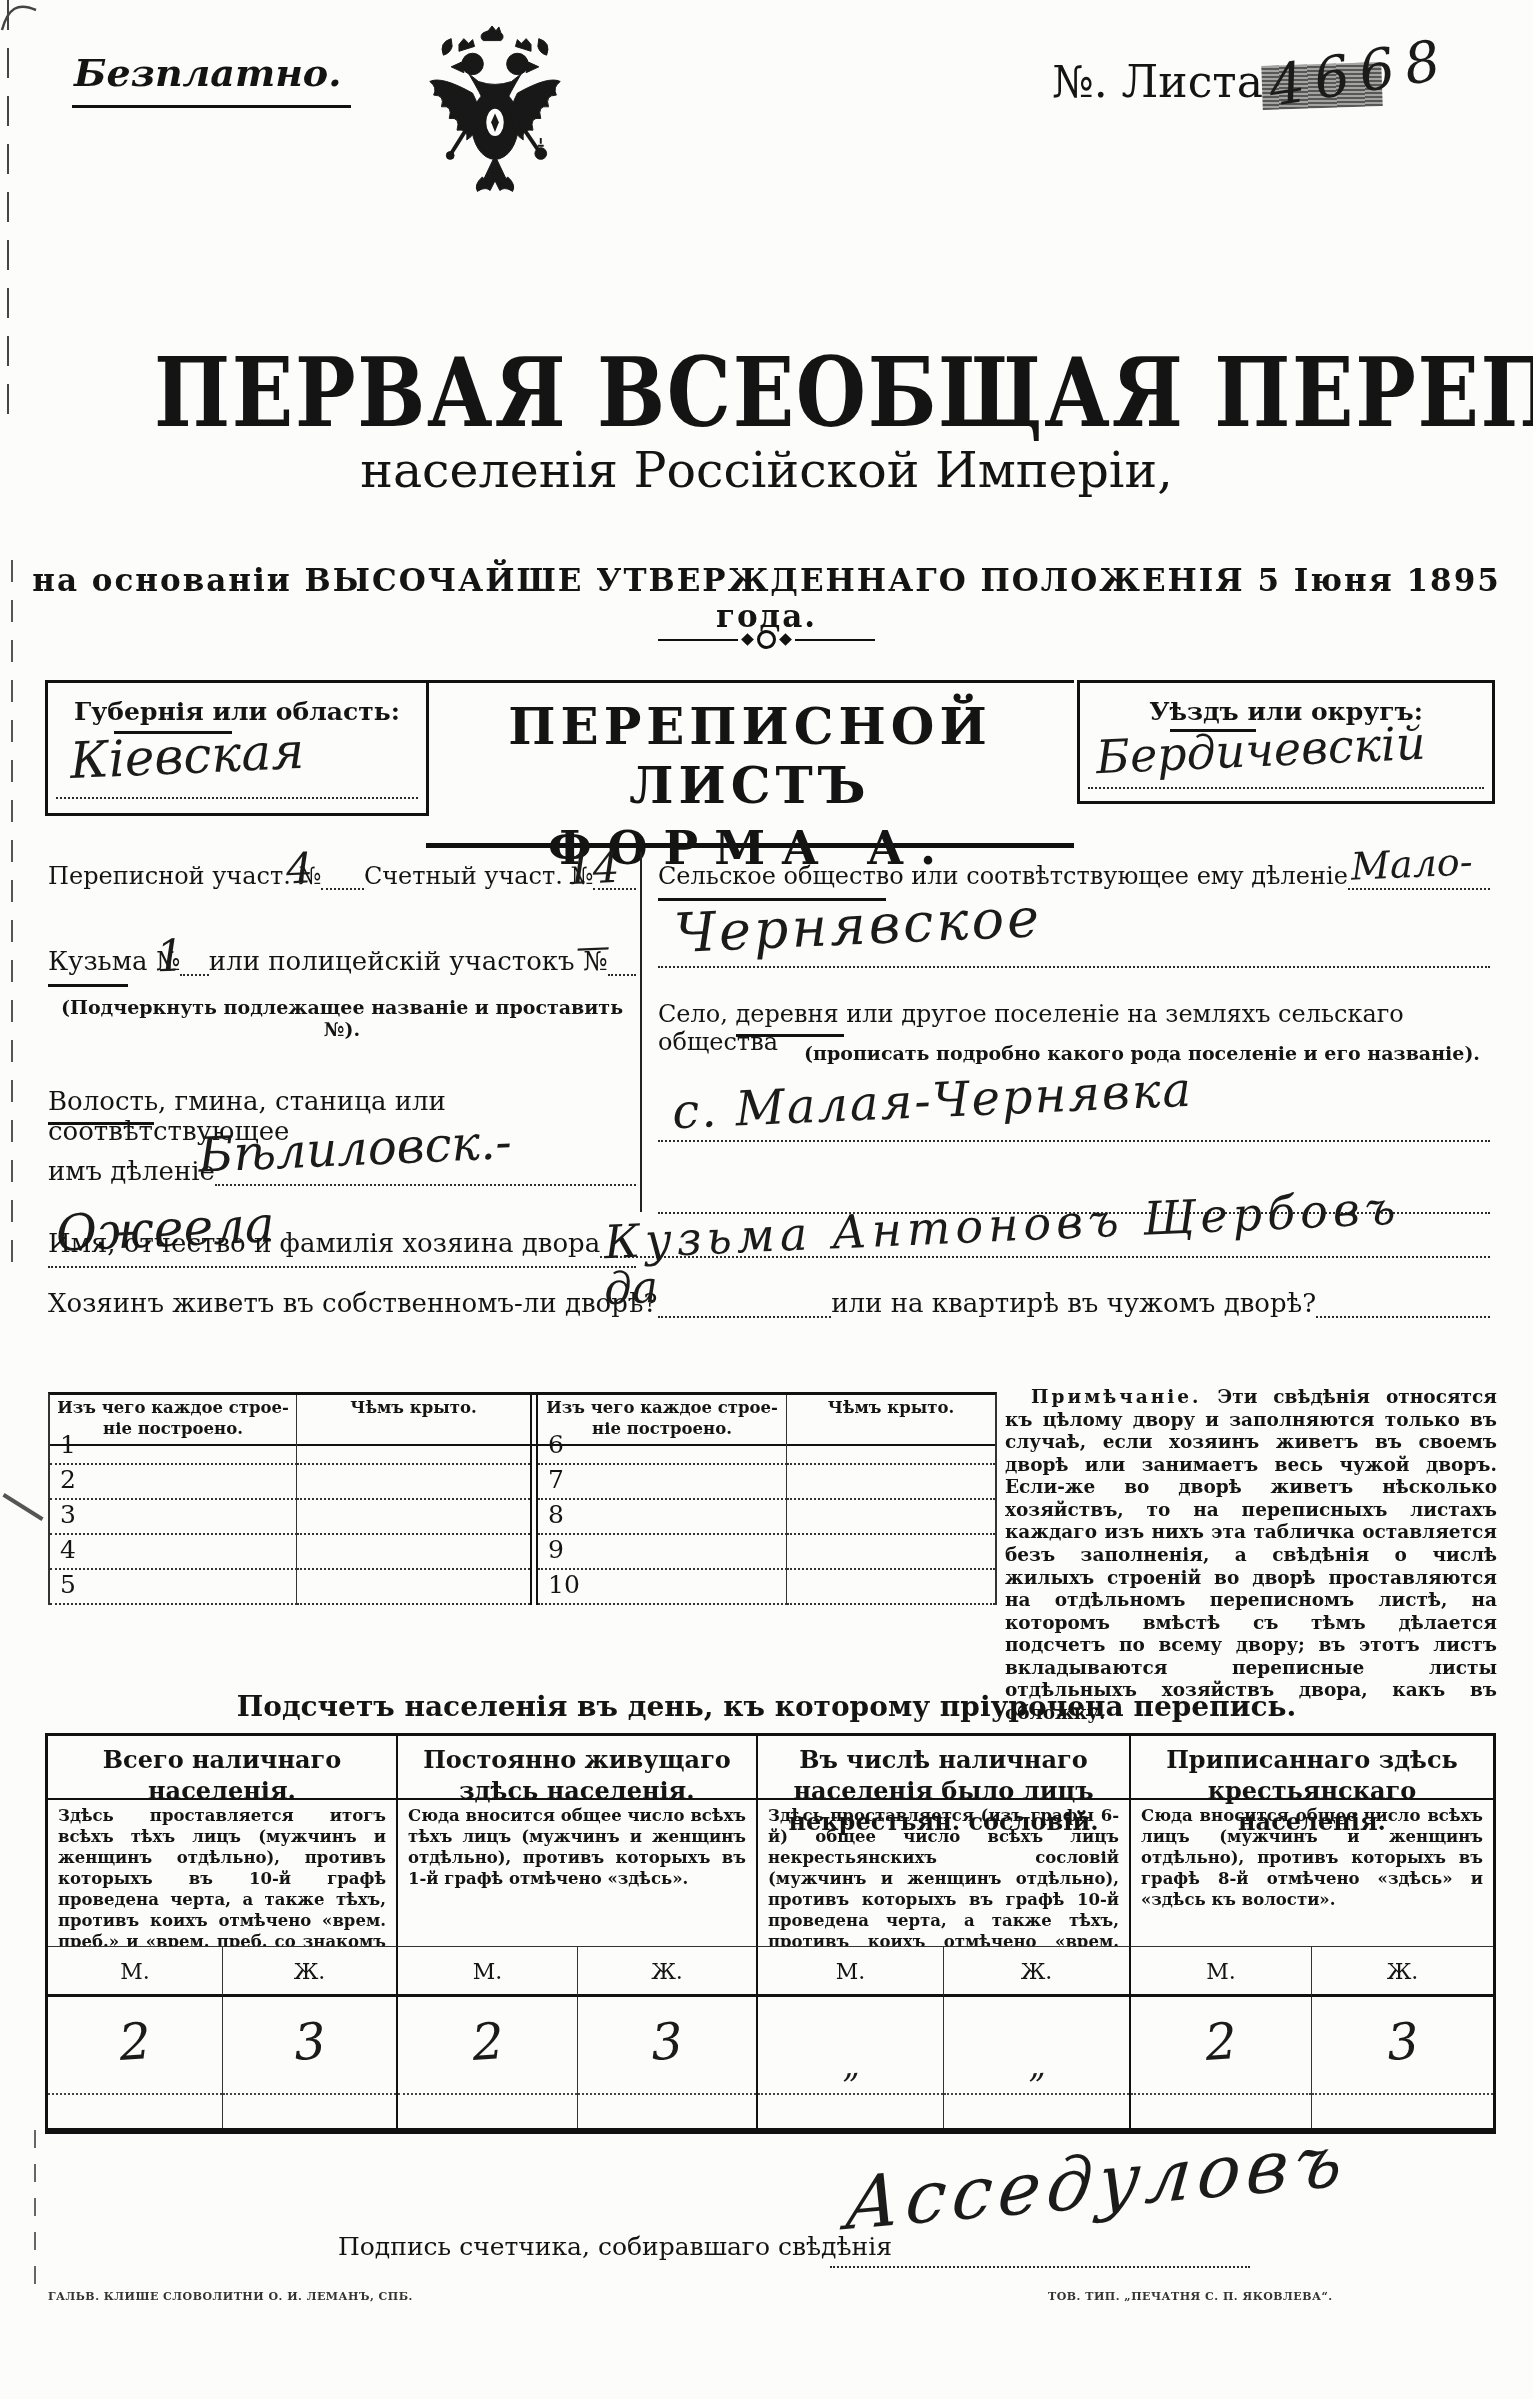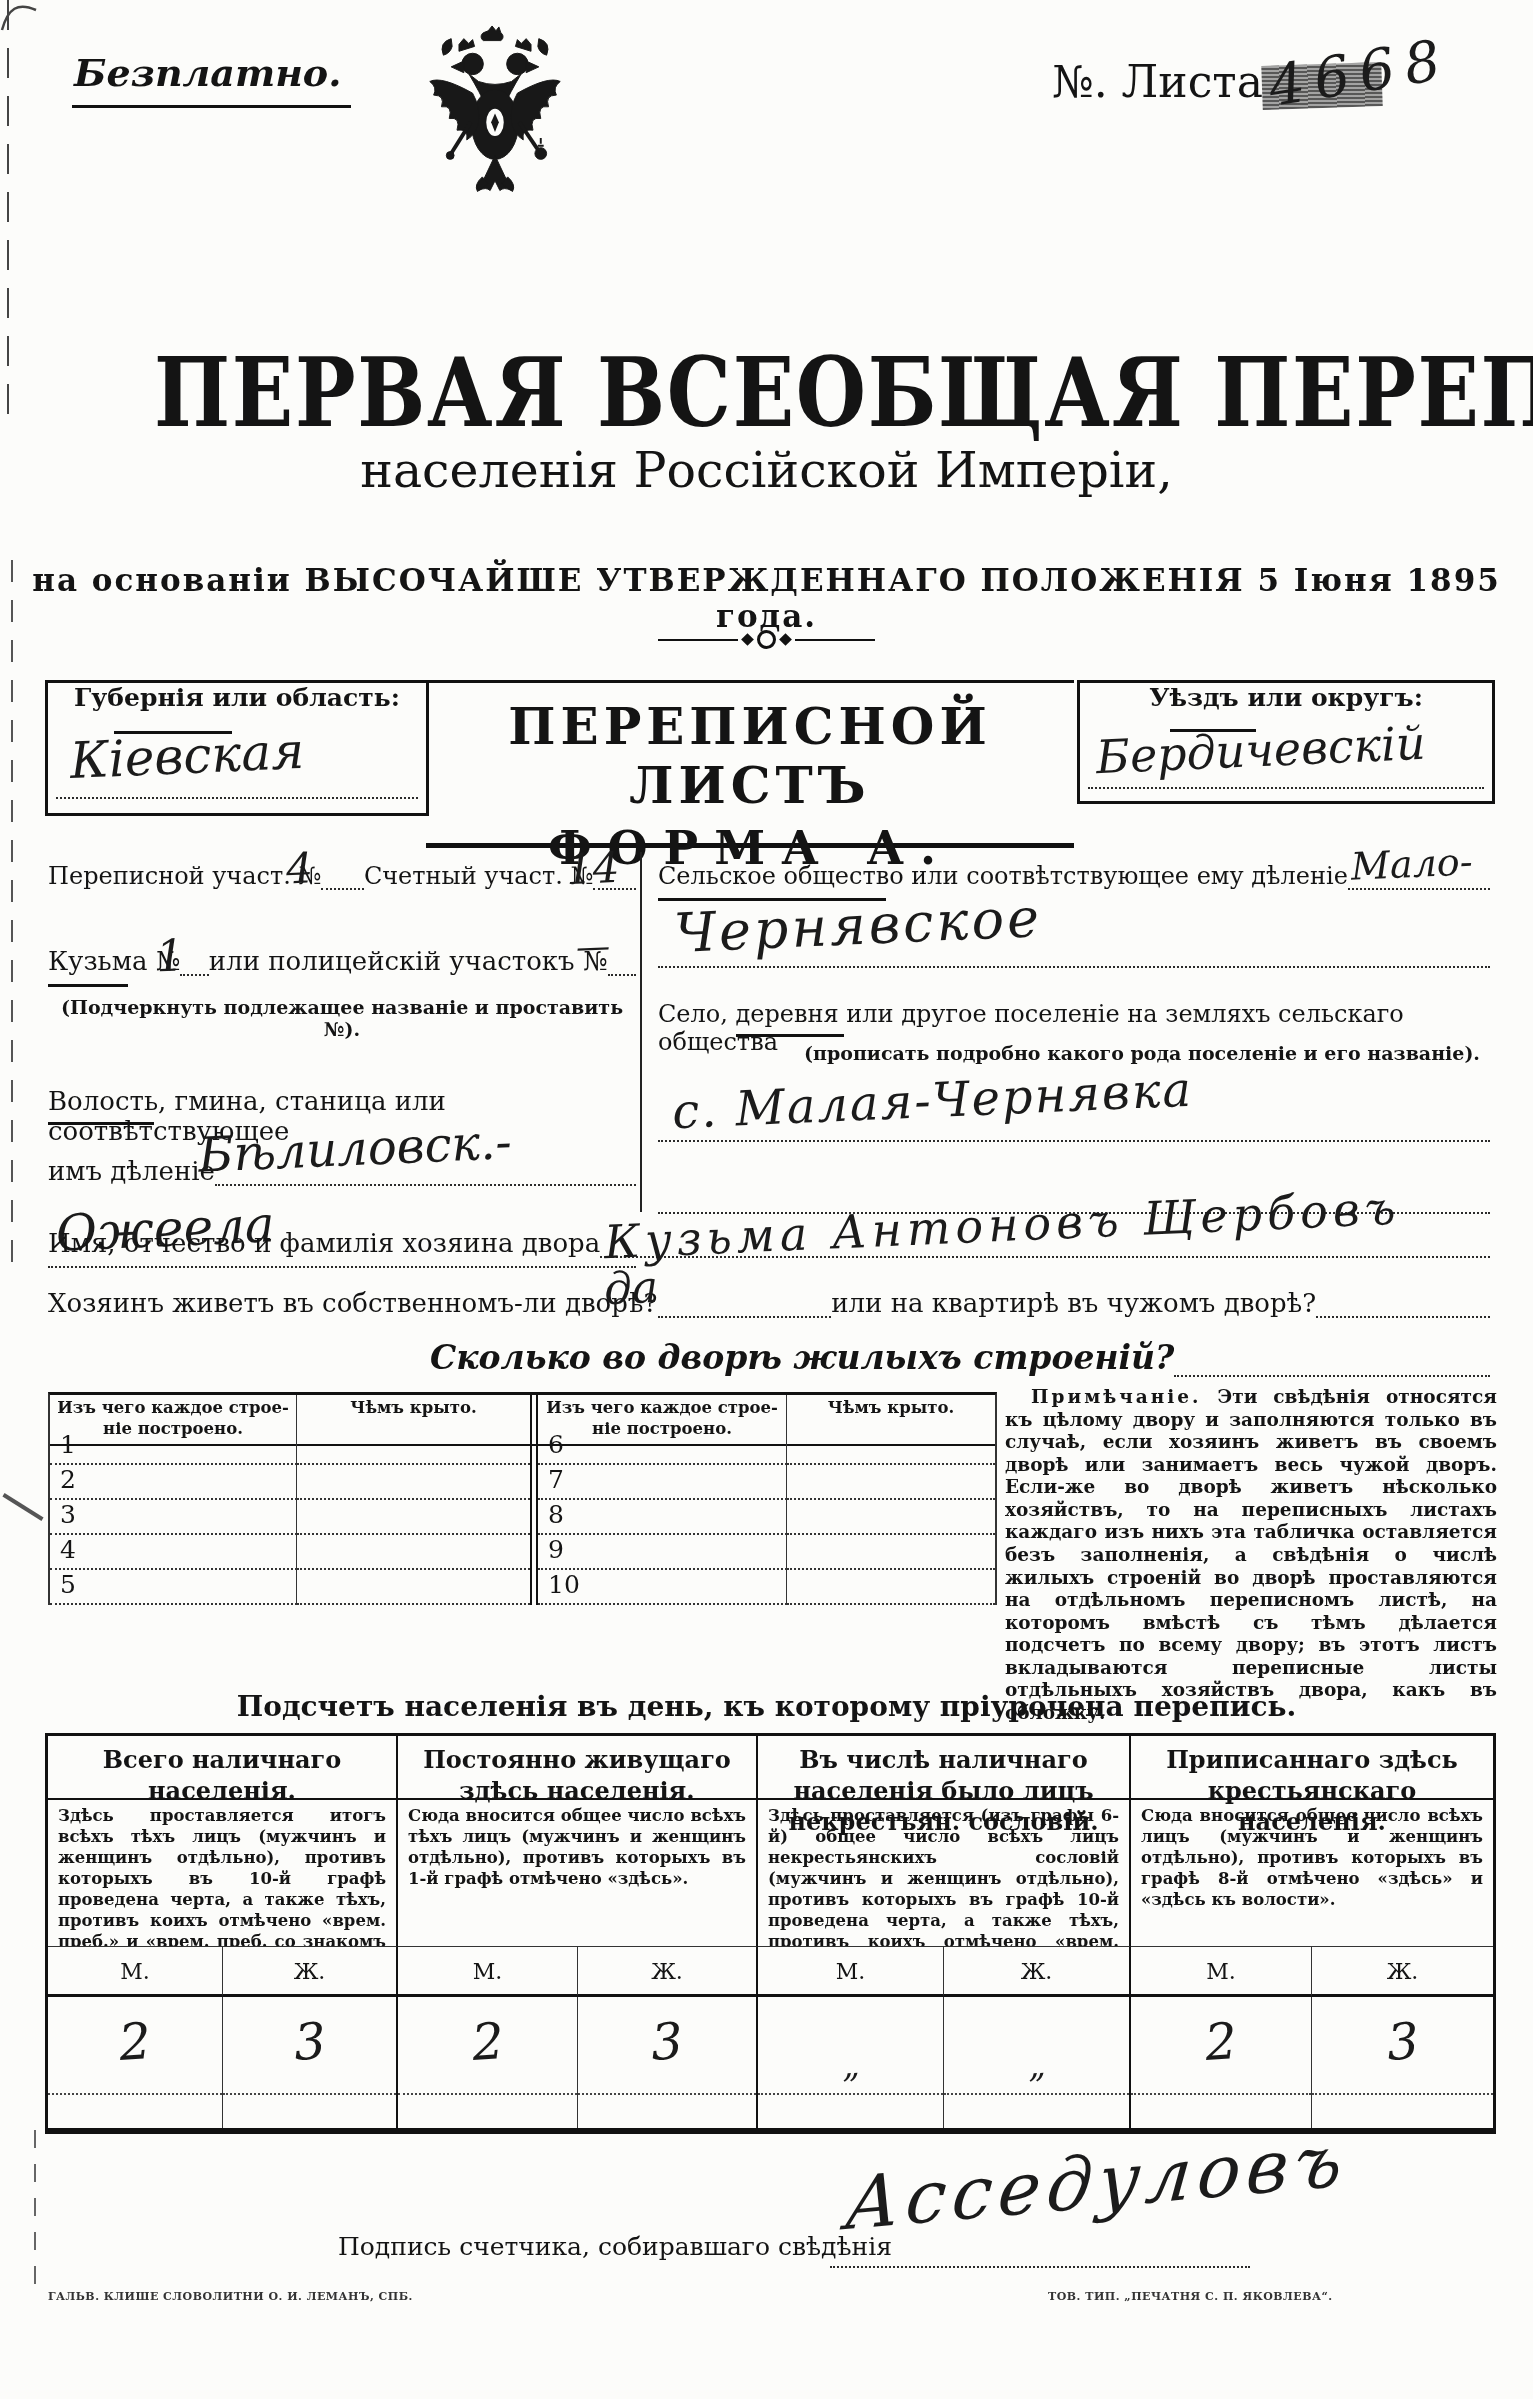--- a/index.html
+++ b/index.html
@@ -36,21 +36,21 @@
 
   .ornament{top:630px;left:0;right:0;display:flex;justify-content:center;align-items:center;gap:5px;position:absolute;}
   .oline{width:80px;height:2px;background:#111;}
   .odia{width:9px;height:9px;background:#111;transform:rotate(45deg);}
   .ocirc{width:13px;height:13px;border:3px solid #111;border-radius:50%;}
 
   
   .boxL{left:45px;top:680px;width:378px;height:130px;border:3px solid #111;}
   .boxC{left:426px;top:680px;width:648px;height:160px;border-top:3px solid #111;border-bottom:5px solid #111;}
   .boxR{left:1077px;top:680px;width:412px;height:118px;border:3px solid #111;}
-  .boxlbl{display:block;text-align:center;font-size:25px;font-weight:bold;margin-top:0;}
+  .boxlbl{display:block;text-align:center;font-size:25px;font-weight:bold;margin-top:14px;}
   .boxhw{position:absolute;}
   .boxdots{position:absolute;left:8px;right:8px;border-bottom:2px dotted #2a2a2a;}
   .ctl1{display:block;text-align:center;font-size:50px;font-weight:bold;letter-spacing:5px;margin-top:14px;}
   .ctl2{display:block;text-align:center;font-size:46px;font-weight:bold;letter-spacing:16px;margin-top:6px;}
 
   .vdiv{left:640px;top:852px;width:2px;height:360px;background:#222;}
 
   .lbl24{font-size:24px;}
   .lbl26{font-size:26px;}
   .note-small{font-size:19px;font-weight:bold;}
@@ -262,24 +262,20 @@
   </div>
 
   <div class="frow lbl26" style="left:48px;top:1288px;width:1442px;">
     <span>Хозяинъ живетъ въ собственномъ-ли дворѣ?</span>
     <span class="dotfill" style="max-width:200px;"></span>
     <span>или на квартирѣ въ чужомъ дворѣ?</span>
     <span class="dotfill"></span>
     <span class="hw abs" style="left:556px;top:-26px;font-size:44px;">да</span>
   </div>
 
-  <div class="frow" style="left:430px;top:1338px;width:1060px;font-size:33px;font-style:italic;font-weight:bold;">
-    <span>Сколько во дворѣ жилыхъ строеній?</span>
-    <span class="dotfill"></span>
-  </div>
 
   <div class="bt">
     <div class="bth vr1">Изъ чего каждое строе- ніе построено.</div>
     <div class="bth">Чѣмъ крыто.</div>
     <div class="bth dbl"></div>
     <div class="bth vr1">Изъ чего каждое строе- ніе построено.</div>
     <div class="bth">Чѣмъ крыто.</div>
 
     <div class="btc vr1 btn">1</div>
     <div class="btc"></div>

